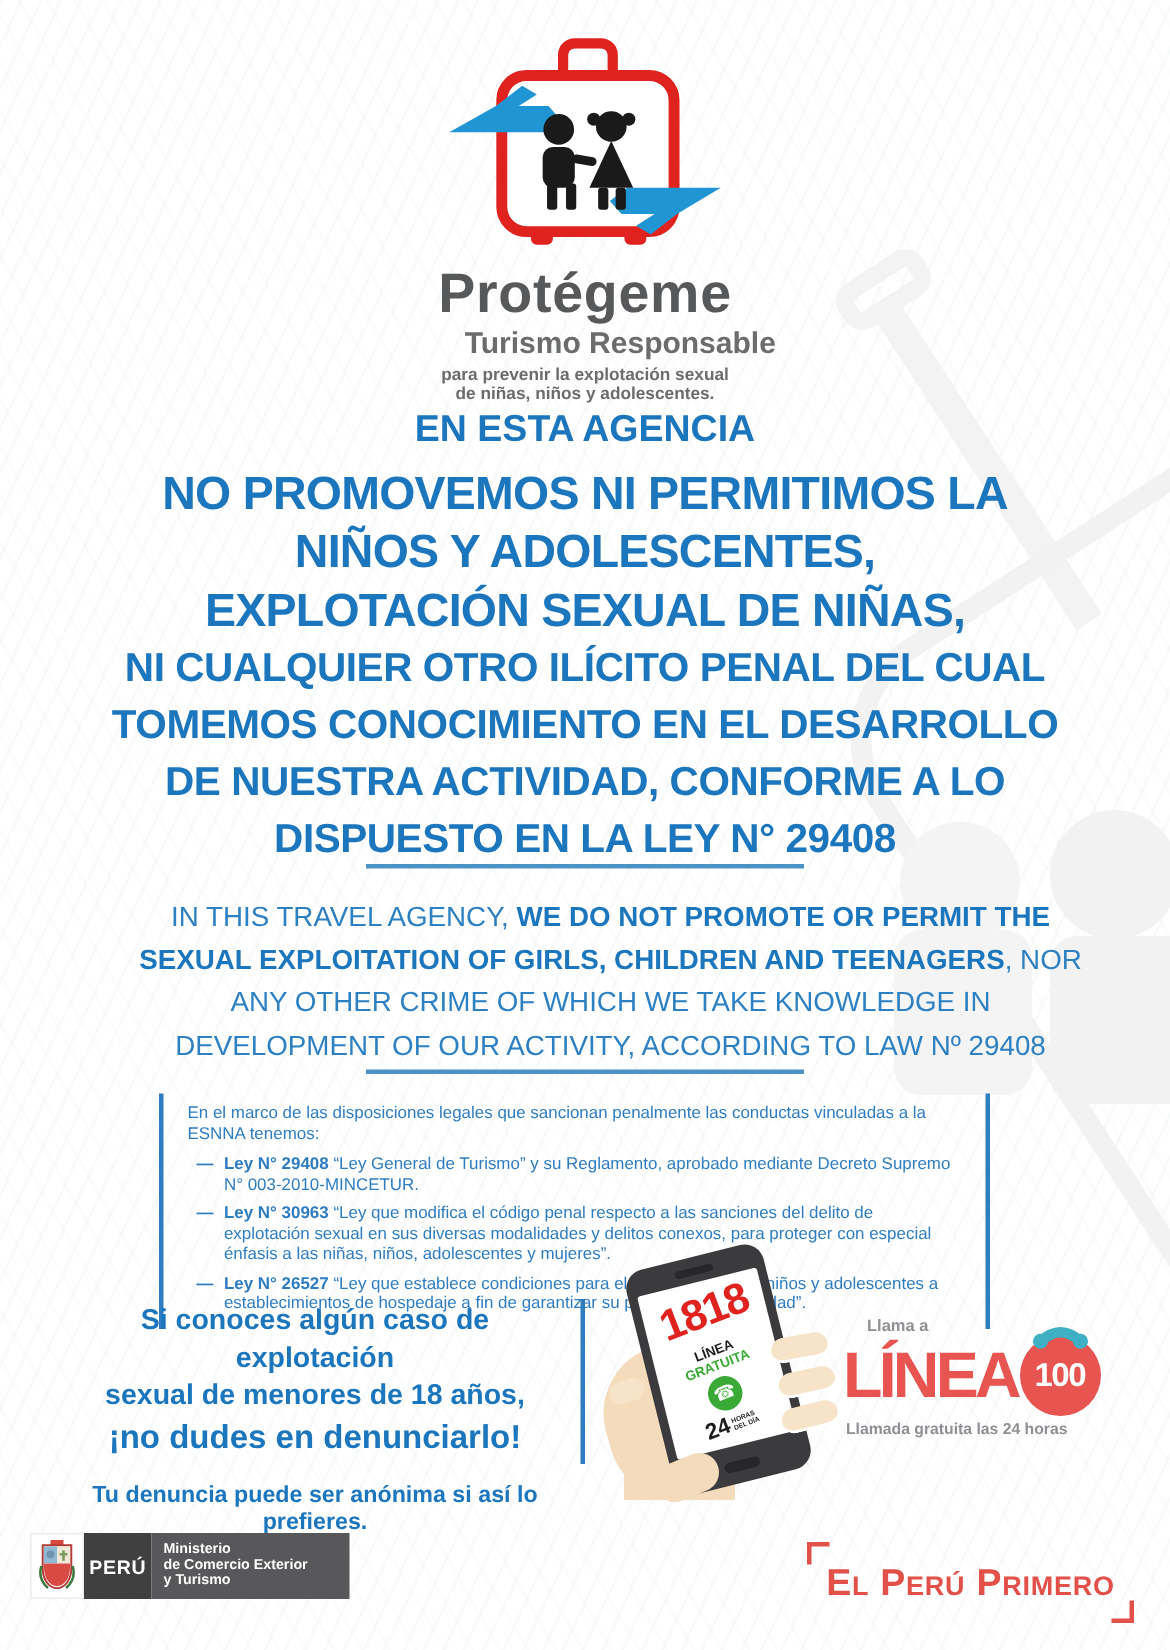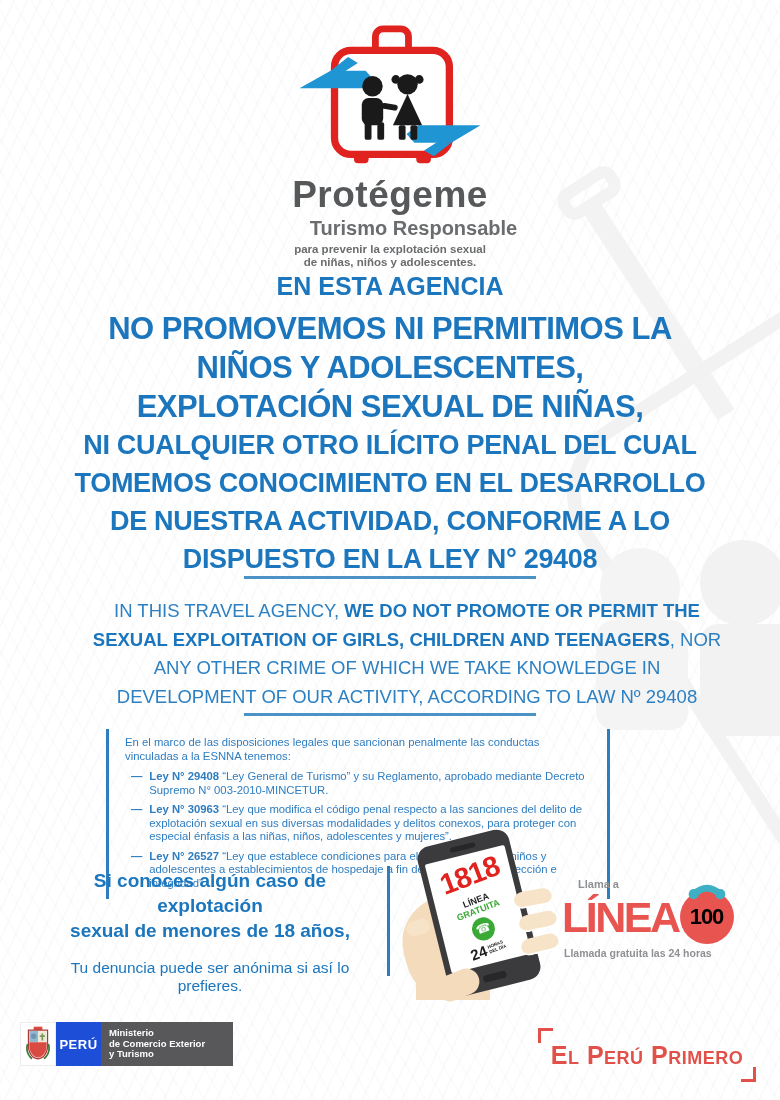--- a/index.html
+++ b/index.html
@@ -43,34 +43,34 @@
   .divider{position:absolute;left:50%;width:292px;margin-left:-146px;height:3px;background:#4d92c7;}
   .divider1{top:576px;}
   .divider2{top:713px;}
 
   
   .english{position:absolute;top:597px;left:92px;width:630px;text-align:center;
     color:#2d81c3;font-size:18.5px;line-height:28.5px;font-weight:500;}
   .english b{font-weight:800;color:#1b76bd;}
 
   
-  .legal-box{position:absolute;top:729px;left:106px;width:504px;
+  .legal-box{position:absolute;top:729px;left:106px;width:554px;
     border-left:3px solid #2e7dc1;border-right:3px solid #2e7dc1;
     padding:7px 16px 9px 16px;color:#2e7dc1;font-size:11.3px;line-height:13.5px;font-weight:500;}
   .legal-intro{margin-bottom:7px;}
   .legal-item{display:flex;margin-bottom:6px;}
   .legal-item:last-child{margin-bottom:0;}
   .legal-dash{font-weight:800;margin-right:7px;margin-left:6px;}
   .legal-law{font-weight:800;}
 
   
   .cta-text{position:absolute;top:868px;left:40px;width:340px;text-align:center;color:#1b76bd;}
   .cta-l12{font-size:19px;font-weight:600;line-height:25px;}
   .cta-l3{font-size:22px;font-weight:800;line-height:28px;margin-top:1px;}
-  .cta-l4{font-size:15.5px;font-weight:400;margin-top:16px;}
+  .cta-l4{font-size:15.5px;font-weight:700;margin-top:16px;}
   .cta-vdivider{position:absolute;left:387px;top:866px;width:3px;height:110px;background:#2e7dc1;}
 
   
   .phone-wrap{position:absolute;left:402px;top:834px;width:165px;height:165px;}
   .palm{position:absolute;left:2px;top:62px;width:92px;height:104px;background:#f4dbbc;border-radius:46px;transform:rotate(-16deg);}
   .wrist{position:absolute;left:14px;top:120px;width:74px;height:46px;background:#f4dbbc;}
   .thumbtip{position:absolute;left:4px;top:86px;width:24px;height:15px;background:#f7e3c8;border-radius:8px;transform:rotate(-18deg);}
   .phone-body{position:absolute;left:30px;top:2px;width:94px;height:154px;background:#3b3b3d;border-radius:13px;transform:rotate(-14deg);}
   .speaker{position:absolute;left:34px;top:7px;width:26px;height:5px;background:#272729;border-radius:3px;}
   .screen{position:absolute;left:6px;top:17px;width:82px;height:112px;background:#ffffff;border-radius:2px;overflow:hidden;text-align:center;}
@@ -89,28 +89,28 @@
   .f3{left:119px;top:102px;transform:rotate(-14deg);}
   .thumb{position:absolute;left:34px;top:138px;width:44px;height:26px;background:#f4dbbc;border-radius:13px;transform:rotate(-22deg);}
 
   
   .linea100{position:absolute;left:562px;top:878px;width:210px;}
   .llama{font-size:11px;color:#8f9093;font-weight:600;margin-left:16px;}
   .l100-row{display:flex;align-items:center;margin-top:0px;}
   .l100-name{font-size:43px;font-weight:800;color:#e8544f;letter-spacing:-2.5px;line-height:46px;}
   .l100-badge{position:relative;width:54px;height:54px;background:#e8544f;border-radius:50%;margin-left:1px;flex:none;}
   .l100-num{position:absolute;inset:0;display:flex;align-items:center;justify-content:center;
-    color:#000000;font-size:22px;font-weight:800;letter-spacing:-1px;}
+    color:#ffffff;font-size:22px;font-weight:800;letter-spacing:-1px;}
   .l100-handset{position:absolute;left:8px;top:-9px;width:38px;height:20px;}
   .l100-sub{font-size:10.5px;color:#8f9093;font-weight:600;margin-top:3px;margin-left:2px;}
 
   
   .footer-brand{position:absolute;left:20px;top:1022px;display:flex;height:44px;}
   .arms-box{width:36px;height:44px;background:#ffffff;border:1px solid #ececec;display:flex;align-items:center;justify-content:center;}
-  .peru-box{width:45px;height:44px;background:#1d4ed8;color:#ffffff;font-weight:800;font-size:13px;
+  .peru-box{width:45px;height:44px;background:#404040;color:#ffffff;font-weight:800;font-size:13px;
     display:flex;align-items:center;justify-content:center;letter-spacing:0.5px;}
   .ministry-box{width:132px;height:44px;background:#58585a;color:#ffffff;font-size:9.5px;line-height:10.5px;
     font-weight:700;padding:6px 8px;display:flex;flex-direction:column;justify-content:center;}
   .slogan{position:absolute;left:538px;top:1028px;width:218px;height:54px;}
   .slogan-text{position:absolute;inset:0;display:flex;align-items:center;justify-content:center;
     color:#e25149;font-size:25px;font-weight:800;font-variant:small-caps;letter-spacing:0.5px;}
   .br-tl{position:absolute;left:0;top:0;width:15px;height:15px;border-left:3px solid #e25149;border-top:3px solid #e25149;}
   .br-br{position:absolute;right:0;bottom:0;width:15px;height:15px;border-right:3px solid #e25149;border-bottom:3px solid #e25149;}
 </style>
 </head>
@@ -197,20 +197,21 @@
     </div>
     <div class="legal-item">
       <span class="legal-dash">—</span>
       <span><span class="legal-law">Ley N° 26527</span> <span>“Ley que establece condiciones para el ingreso de niñas, niños y adolescentes a establecimientos de hospedaje a fin de garantizar su protección e integridad”.</span></span>
     </div>
   </section>
 
   <section class="cta-text layer">
     <div class="cta-l12">Si conoces algún caso de explotación</div>
     <div class="cta-l12">sexual de menores de 18 años,</div>
+    <div class="cta-l3">¡no dudes en denunciarlo!</div>
     <div class="cta-l4">Tu denuncia puede ser anónima si así lo prefieres.</div>
   </section>
 
   <div class="cta-vdivider layer"></div>
 
   <div class="phone-wrap layer">
     <div class="palm"></div>
     <div class="wrist"></div>
     <div class="thumbtip"></div>
     <div class="phone-body">

